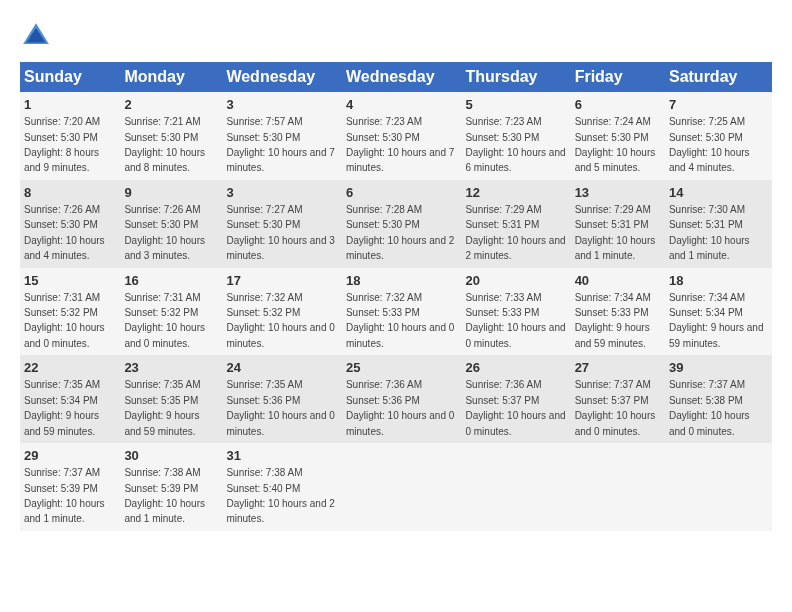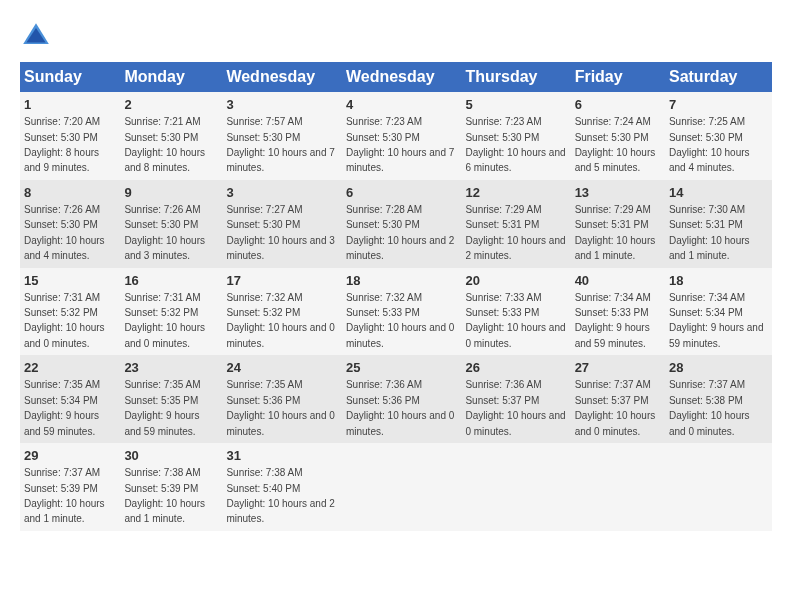--- a/index.html
+++ b/index.html
@@ -153,21 +153,21 @@
         <td><span class="day-num">40</span><span class="day-info">Sunrise: 7:34 AM</span><br><span class="day-info">Sunset: 5:33 PM</span><br><span class="day-info">Daylight: 9 hours and 59 minutes.</span></td>
         <td><span class="day-num">18</span><span class="day-info">Sunrise: 7:34 AM</span><br><span class="day-info">Sunset: 5:34 PM</span><br><span class="day-info">Daylight: 9 hours and 59 minutes.</span></td>
       </tr>
       <tr>
         <td><span class="day-num">22</span><span class="day-info">Sunrise: 7:35 AM</span><br><span class="day-info">Sunset: 5:34 PM</span><br><span class="day-info">Daylight: 9 hours and 59 minutes.</span></td>
         <td><span class="day-num">23</span><span class="day-info">Sunrise: 7:35 AM</span><br><span class="day-info">Sunset: 5:35 PM</span><br><span class="day-info">Daylight: 9 hours and 59 minutes.</span></td>
         <td><span class="day-num">24</span><span class="day-info">Sunrise: 7:35 AM</span><br><span class="day-info">Sunset: 5:36 PM</span><br><span class="day-info">Daylight: 10 hours and 0 minutes.</span></td>
         <td><span class="day-num">25</span><span class="day-info">Sunrise: 7:36 AM</span><br><span class="day-info">Sunset: 5:36 PM</span><br><span class="day-info">Daylight: 10 hours and 0 minutes.</span></td>
         <td><span class="day-num">26</span><span class="day-info">Sunrise: 7:36 AM</span><br><span class="day-info">Sunset: 5:37 PM</span><br><span class="day-info">Daylight: 10 hours and 0 minutes.</span></td>
         <td><span class="day-num">27</span><span class="day-info">Sunrise: 7:37 AM</span><br><span class="day-info">Sunset: 5:37 PM</span><br><span class="day-info">Daylight: 10 hours and 0 minutes.</span></td>
-        <td><span class="day-num">28</span><span class="day-info">Sunrise: 7:37 AM</span><br><span class="day-info">Sunset: 5:38 PM</span><br><span class="day-info">Daylight: 10 hours and 0 minutes.</span></td>
+        <td><span class="day-num">39</span><span class="day-info">Sunrise: 7:37 AM</span><br><span class="day-info">Sunset: 5:38 PM</span><br><span class="day-info">Daylight: 10 hours and 0 minutes.</span></td>
       </tr>
       <tr>
         <td><span class="day-num">29</span><span class="day-info">Sunrise: 7:37 AM</span><br><span class="day-info">Sunset: 5:39 PM</span><br><span class="day-info">Daylight: 10 hours and 1 minute.</span></td>
         <td><span class="day-num">30</span><span class="day-info">Sunrise: 7:38 AM</span><br><span class="day-info">Sunset: 5:39 PM</span><br><span class="day-info">Daylight: 10 hours and 1 minute.</span></td>
         <td><span class="day-num">31</span><span class="day-info">Sunrise: 7:38 AM</span><br><span class="day-info">Sunset: 5:40 PM</span><br><span class="day-info">Daylight: 10 hours and 2 minutes.</span></td>
         <td></td>
         <td></td>
         <td></td>
         <td></td>
       </tr>

